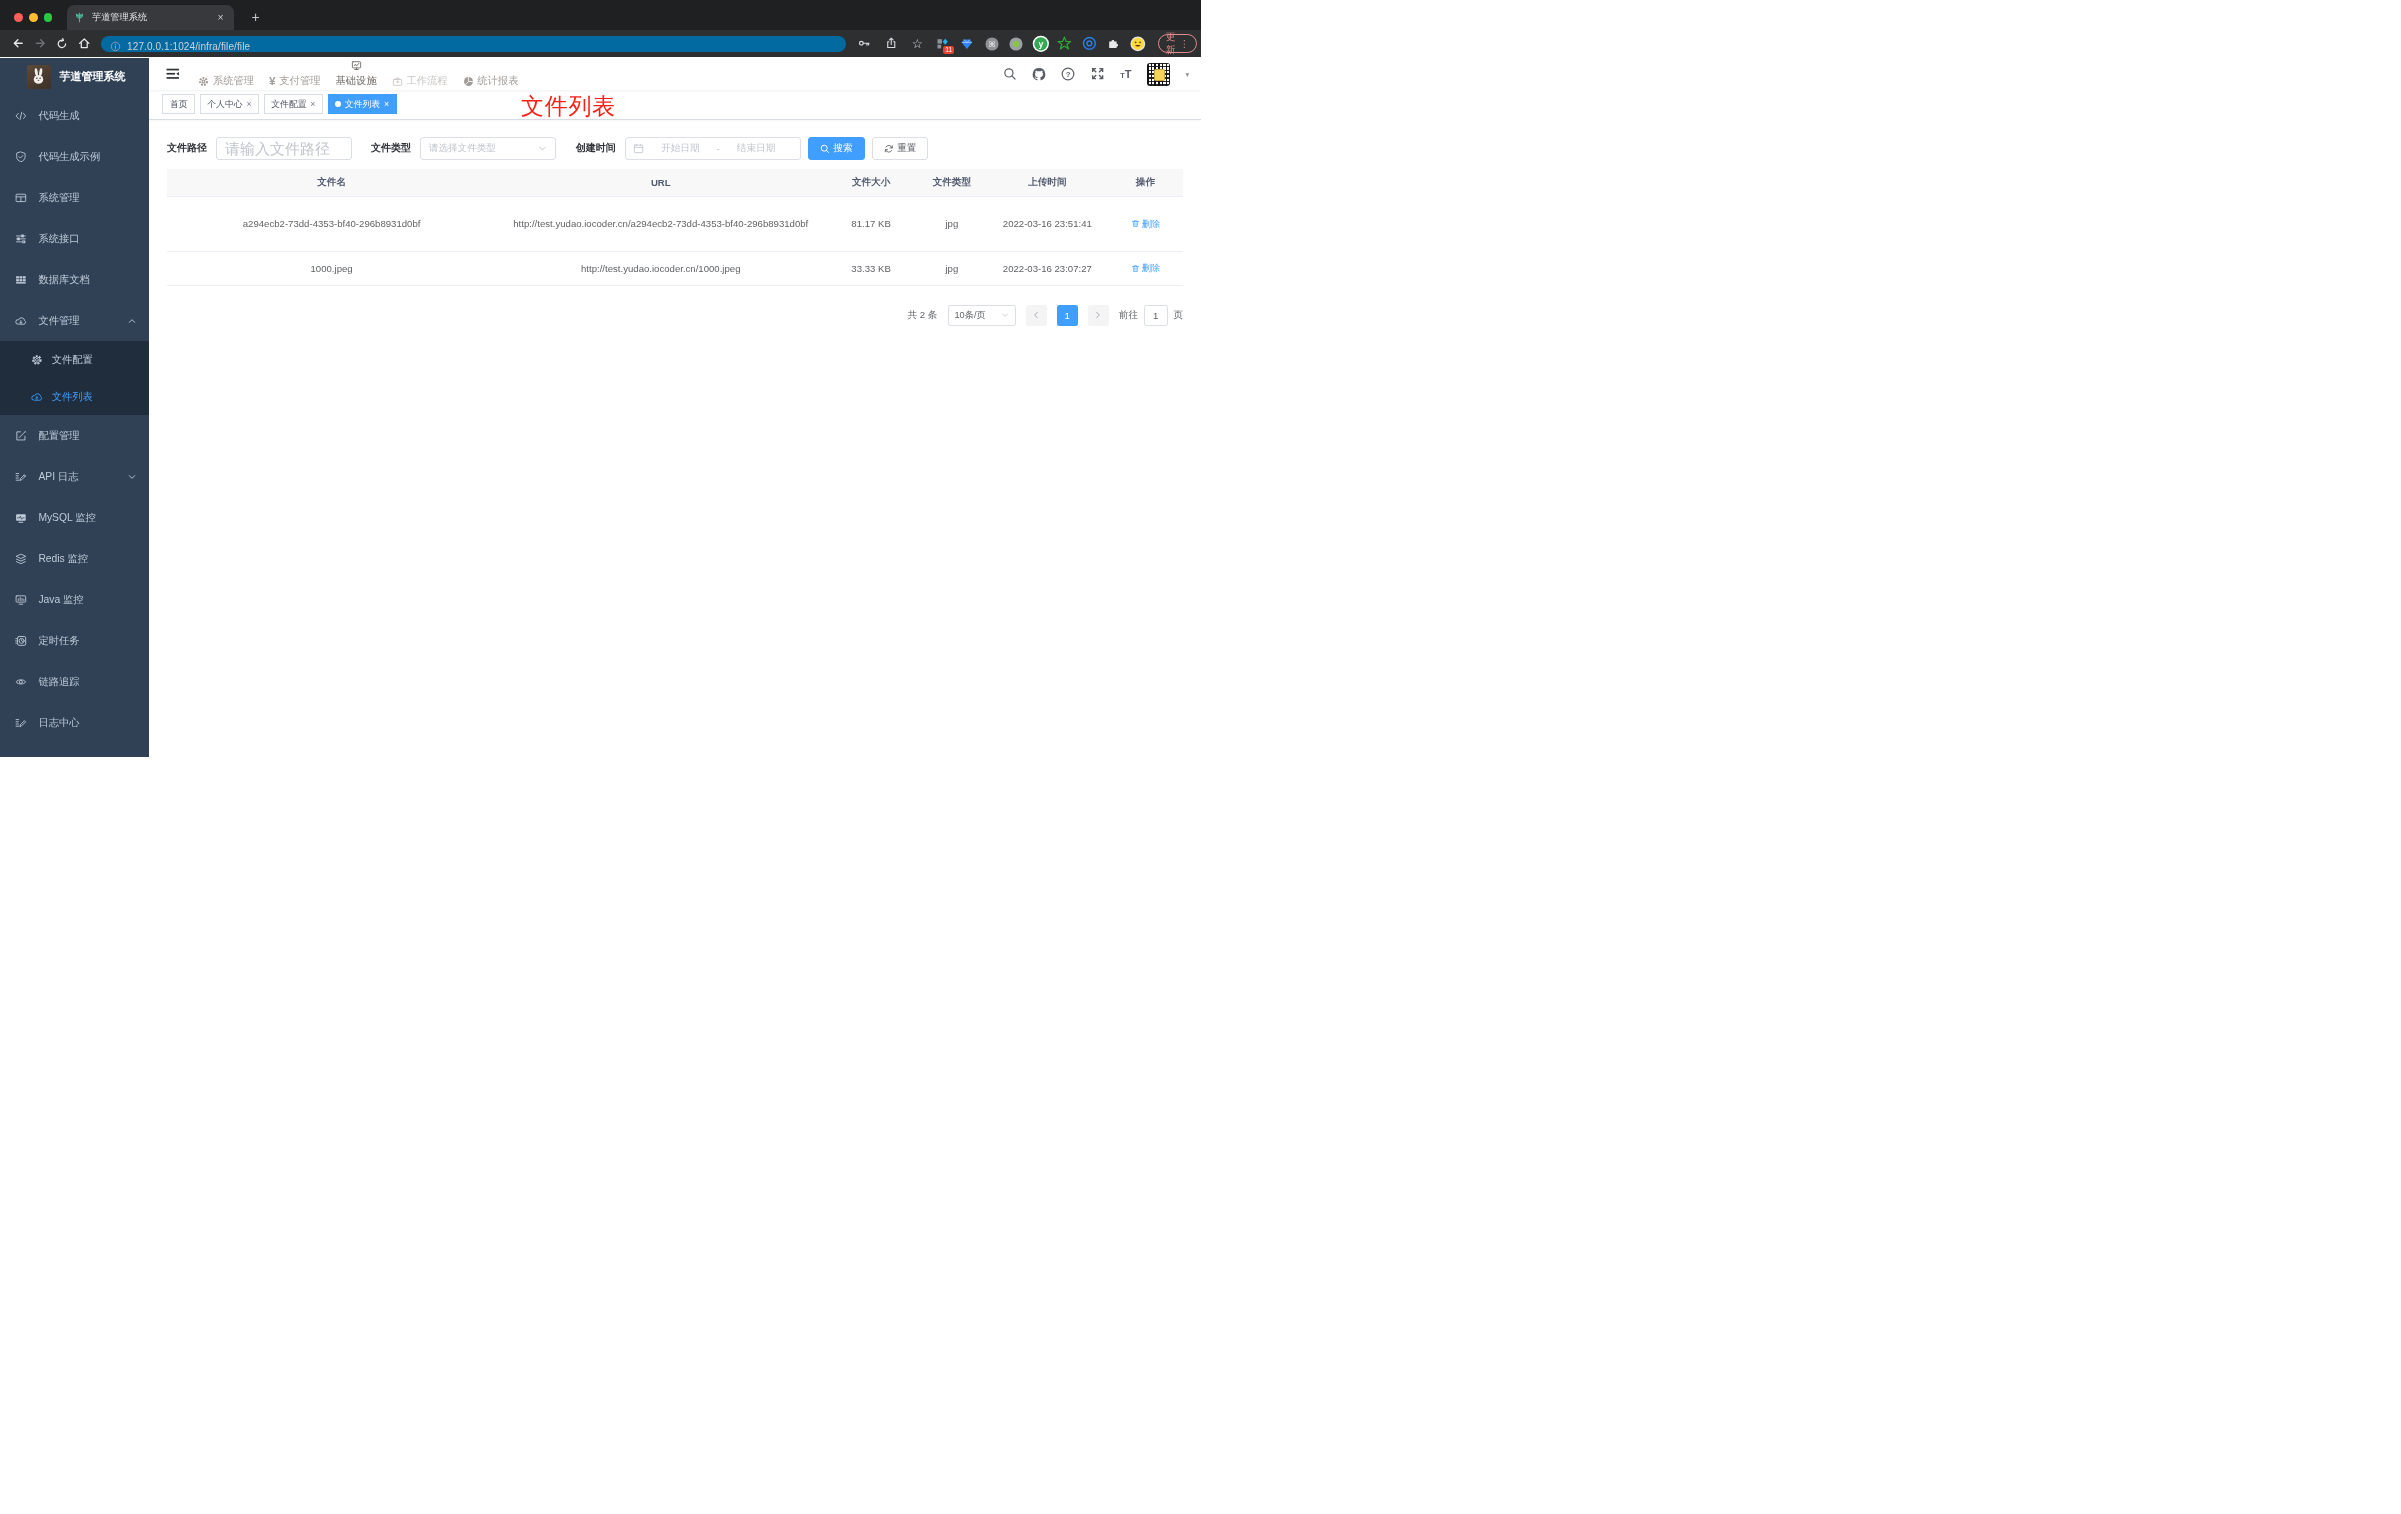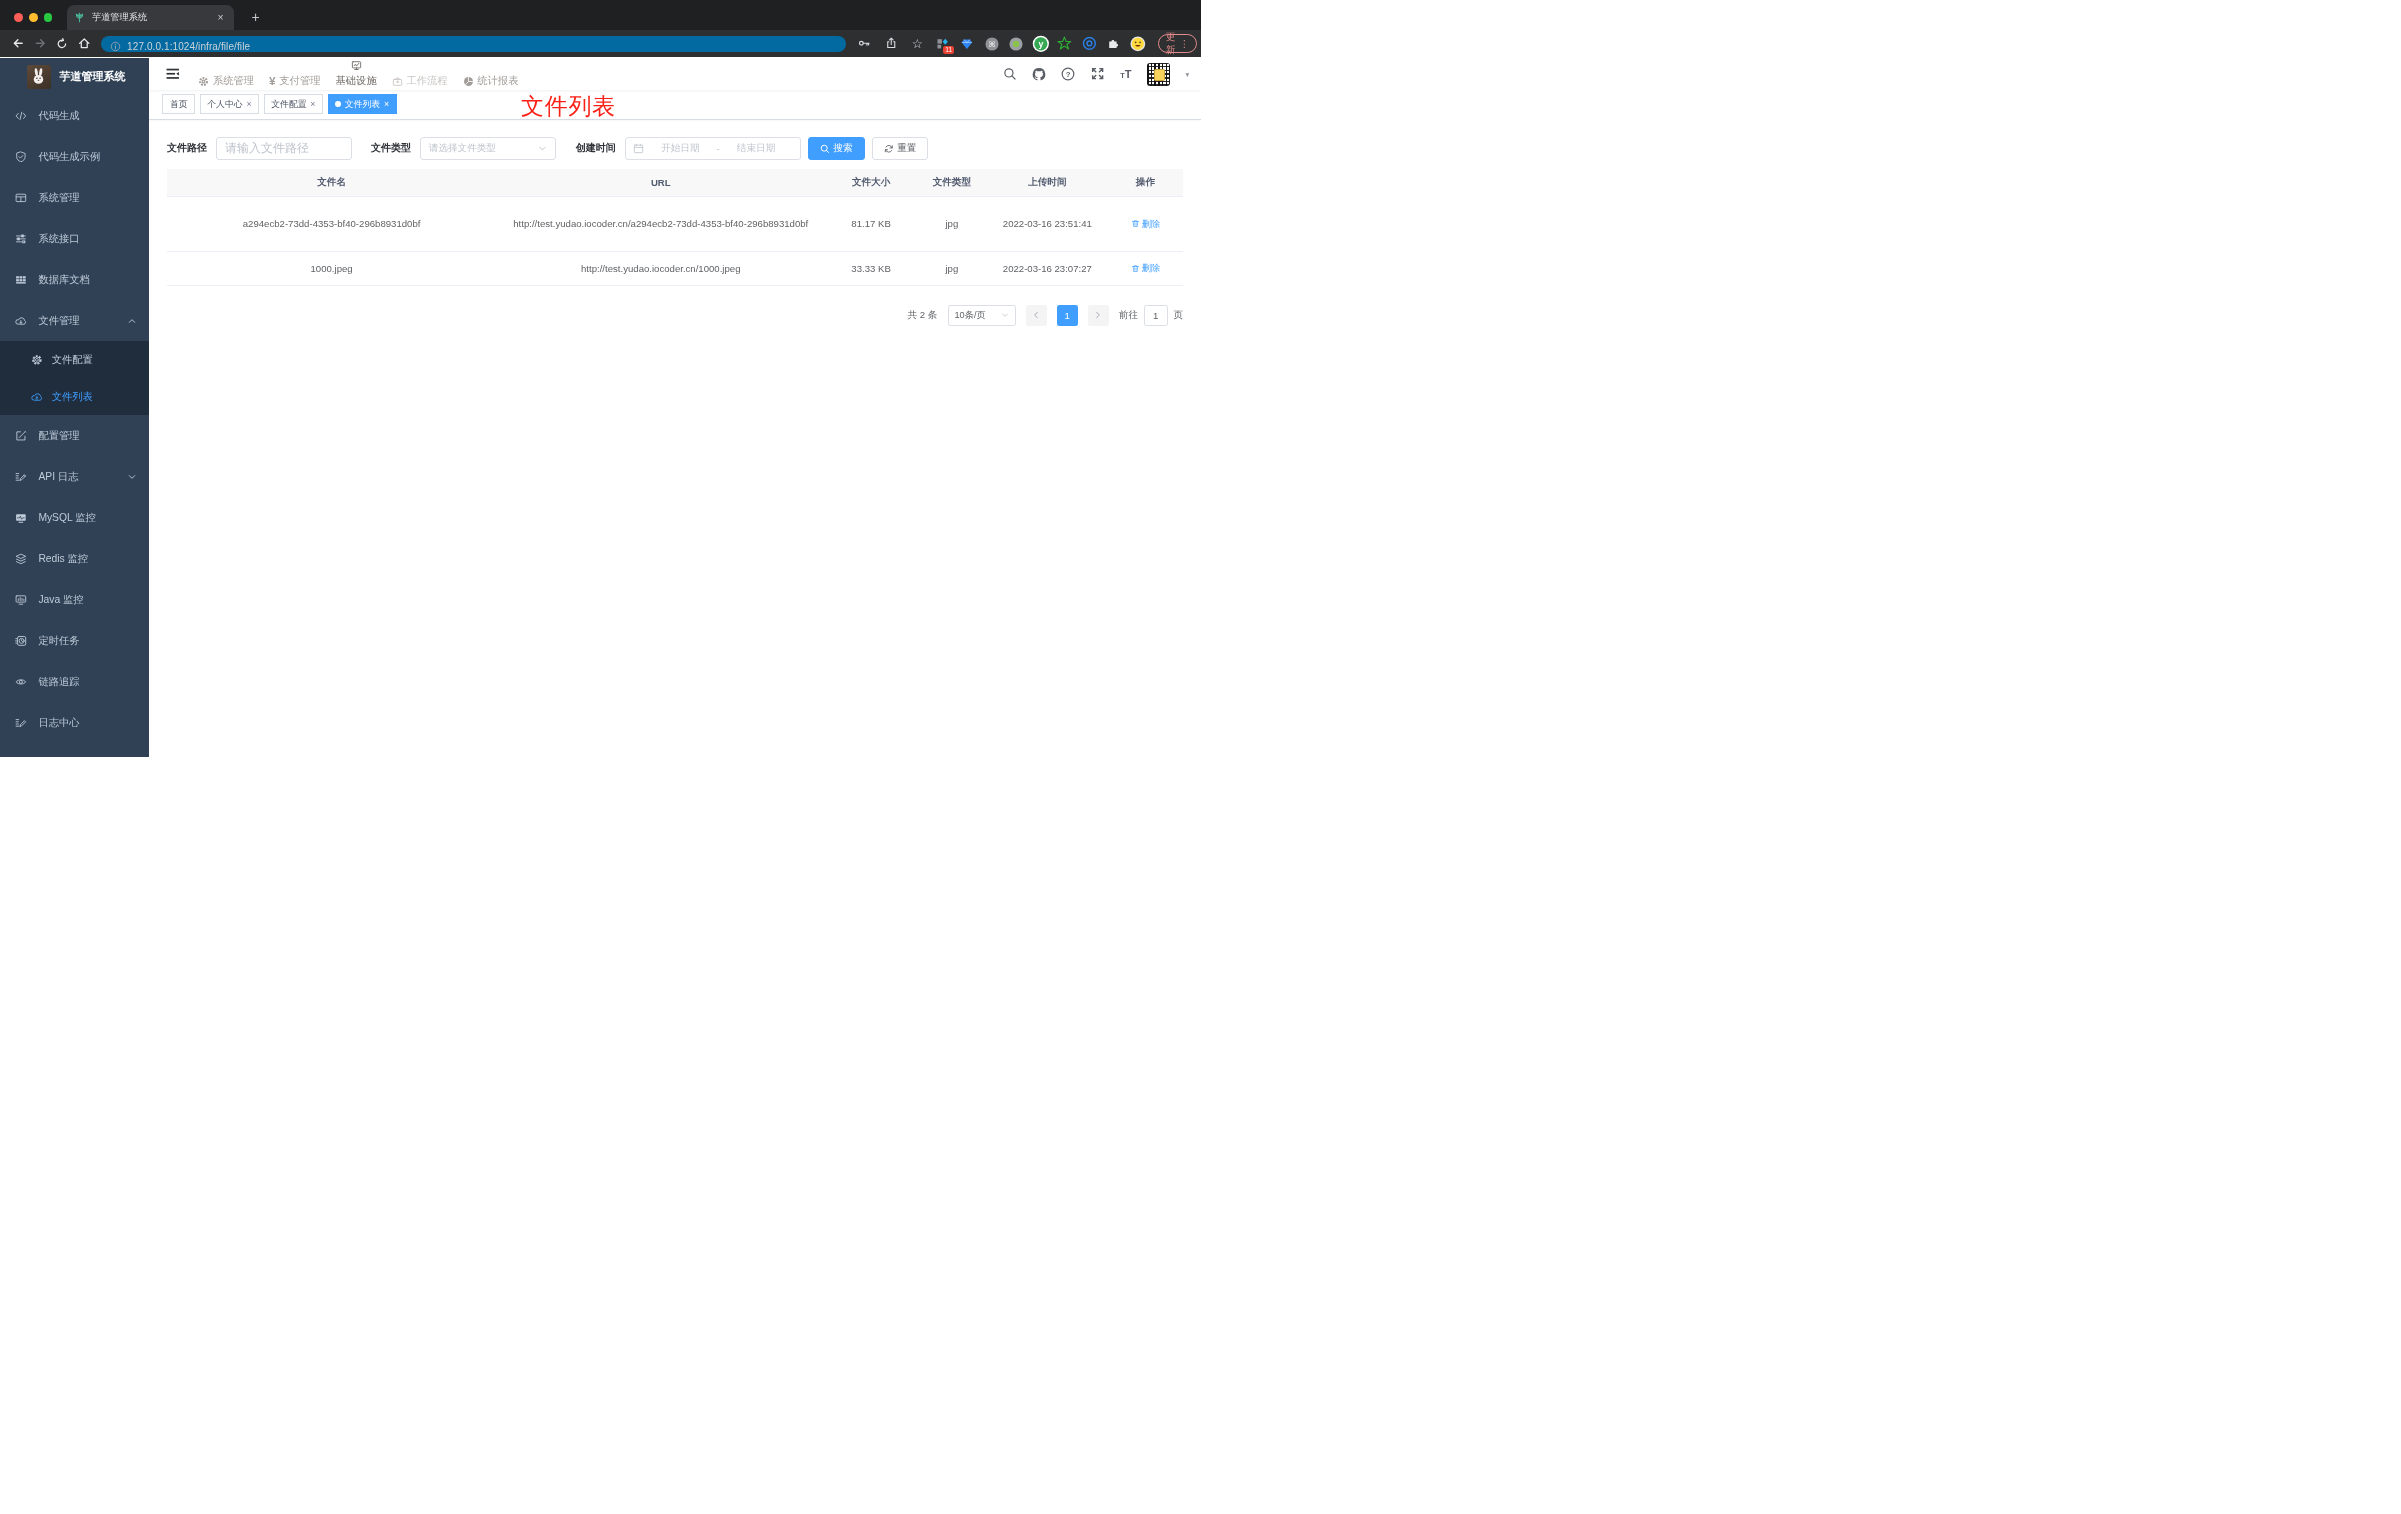--- a/index.html
+++ b/index.html
@@ -86,21 +86,21 @@
 
   .annotation { position:absolute; left:372px; top:36px; color:#fb2016; font-size:23px; line-height:25px;
                 z-index:5; font-weight:500; letter-spacing:0.7px; }
 
   
   .content { padding:0 18px; }
   .filter-row { margin-top:17px; display:flex; align-items:center; height:23.6px; }
   .f-label { font-size:10px; font-weight:bold; color:#2f3337; margin-right:8.9px; white-space:nowrap; }
   .inp { height:23.6px; border:0.7px solid #dcdfe6; border-radius:3px; display:flex; align-items:center;
          padding:0 8px; color:#bfc4cc; font-size:9.6px; background:#fff; }
-  .inp input { border:none; outline:none; width:100%; font-size:12px; color:#606266; font-family:inherit; }
+  .inp input { border:none; outline:none; width:100%; font-size:15px; color:#606266; font-family:inherit; }
   .inp input::placeholder { color:#bfc4cc; }
   .w-input { width:136px; }
   .w-select { width:136px; justify-content:space-between; margin-right:0; }
   .gap1 { width:19px; } .gap2 { width:20px; } .gap3 { width:7.4px; }
   .daterange { width:176px; height:23.6px; border:0.7px solid #dcdfe6; border-radius:3px; display:flex;
                align-items:center; padding:0 7.4px; color:#bfc4cc; font-size:9.6px; }
   .daterange .dr-part { flex:1; text-align:center; }
   .btn { height:23.6px; border-radius:3px; font-size:9.6px; display:inline-flex; align-items:center;
          justify-content:center; gap:3.7px; padding:0 11px; }
   .btn-primary { background:#409eff; color:#fff; border:0.7px solid #409eff; }

